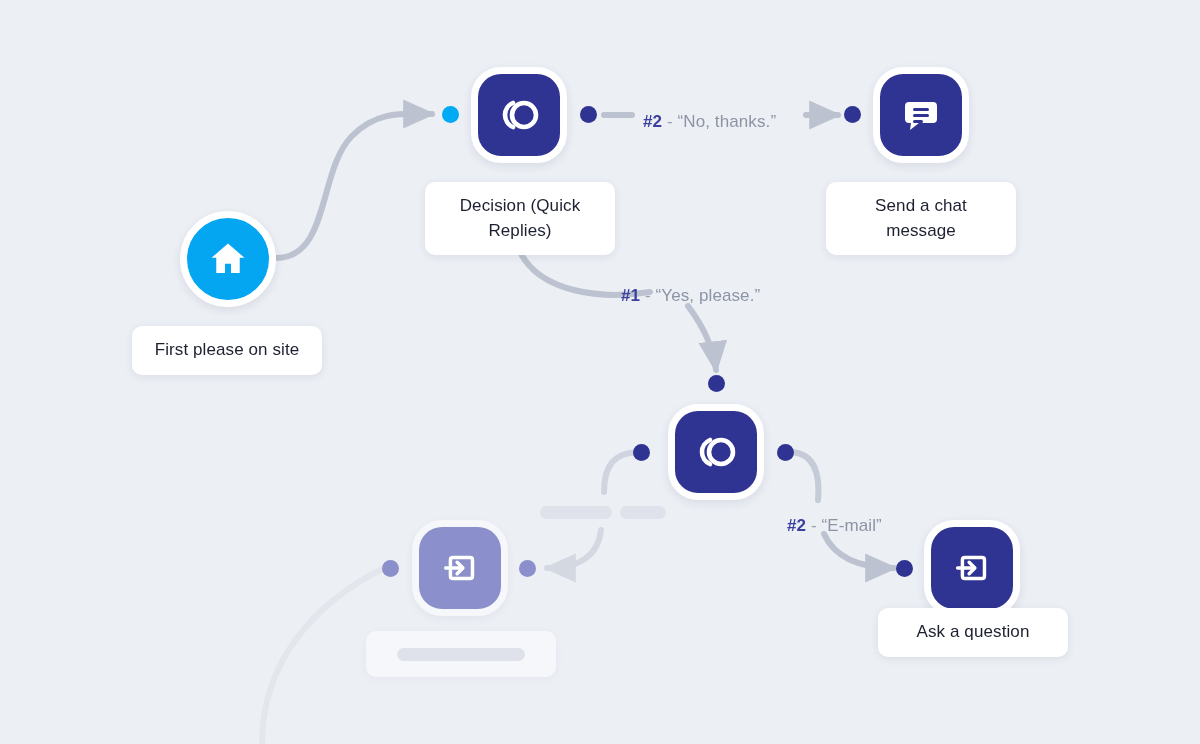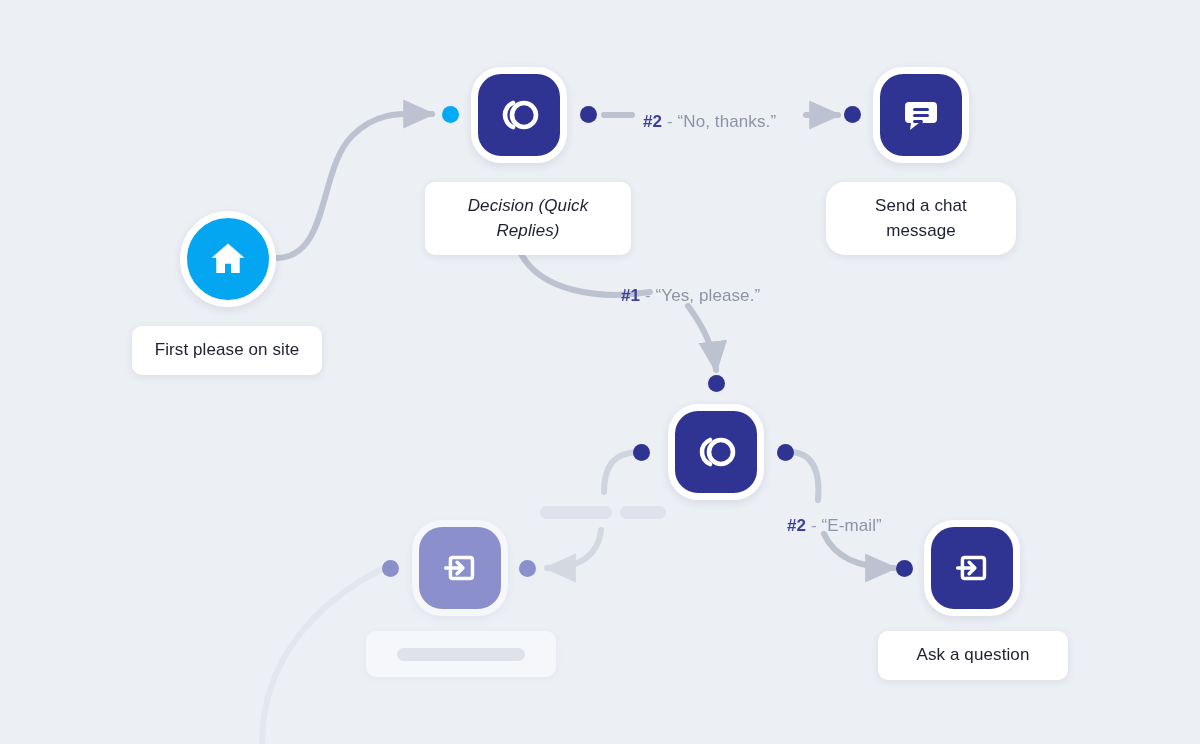--- a/index.html
+++ b/index.html
@@ -184,40 +184,40 @@
     <div class="port cyan" style="left:442px; top:106px;"></div>
     <div class="node node-sq" style="left:471px; top:67px;">
       <span>
         <svg width="50" height="50" viewBox="0 0 50 50" fill="none">
           <path d="M19 13 A13 13 0 0 0 19 37" stroke="#ffffff" stroke-width="4.6" stroke-linecap="round"></path>
           <circle cx="30" cy="25" r="12" stroke="#ffffff" stroke-width="4.6"></circle>
         </svg>
       </span>
     </div>
     <div class="port" style="left:580px; top:106px;"></div>
-    <div class="label-card" style="left:425px; top:182px; width:206px;font-style:italic;">Decision (Quick Replies)</div>
+    <div class="label-card" style="left:425px; top:182px; width:190px;">Decision (Quick Replies)</div>
 
     <div class="edge-label" style="left:643px; top:104px;margin-top:8px;">
       <span class="num">#2</span>
       <span class="dash">-</span>
       <span class="quote">“No, thanks.”</span>
     </div>
 
     <div class="port" style="left:844px; top:106px;"></div>
     <div class="node node-sq" style="left:873px; top:67px;">
       <span>
         <svg width="48" height="48" viewBox="0 0 48 48" fill="none">
           <path d="M12 11h24a4 4 0 0 1 4 4v13a4 4 0 0 1-4 4H22l-9 7 1-7h-2a4 4 0 0 1-4-4V15a4 4 0 0 1 4-4z" fill="#ffffff"></path>
           <rect x="16" y="17" width="16" height="3" rx="1.5" fill="#2f3391"></rect>
           <rect x="16" y="23" width="16" height="3" rx="1.5" fill="#2f3391"></rect>
           <rect x="16" y="29" width="10" height="3" rx="1.5" fill="#2f3391"></rect>
         </svg>
       </span>
     </div>
-    <div class="label-card" style="left:826px; top:182px; width:190px;border-radius:19px;">Send a chat message</div>
+    <div class="label-card" style="left:826px; top:182px; width:190px;">Send a chat message</div>
 
     <div class="edge-label" style="left:573px; top:286px;margin-left:48px;">
       <span class="num">#1</span>
       <span class="dash">-</span>
       <span class="quote">“Yes, please.”</span>
     </div>
 
     <div class="port" style="left:708px; top:375px;"></div>
     <div class="node node-sq" style="left:668px; top:404px;">
       <span>
@@ -257,16 +257,16 @@
     <div class="port" style="left:896px; top:560px;"></div>
     <div class="node node-sq" style="left:924px; top:520px;">
       <span>
         <svg width="46" height="46" viewBox="0 0 48 48" fill="none">
           <rect x="14" y="13" width="23" height="22" rx="2.5" stroke="#ffffff" stroke-width="3.6"></rect>
           <path d="M9 24h17" stroke="#ffffff" stroke-width="3.6" stroke-linecap="round"></path>
           <path d="M21 18l6 6-6 6" stroke="#ffffff" stroke-width="3.6" stroke-linecap="round" stroke-linejoin="round"></path>
         </svg>
       </span>
     </div>
-    <div class="label-card" style="left:878px; top:631px; width:190px;">Ask a question</div>
+    <div class="label-card" style="left:878px; top:608px; width:190px;">Ask a question</div>
 
   </div>
 </div>
 
 </body></html>

